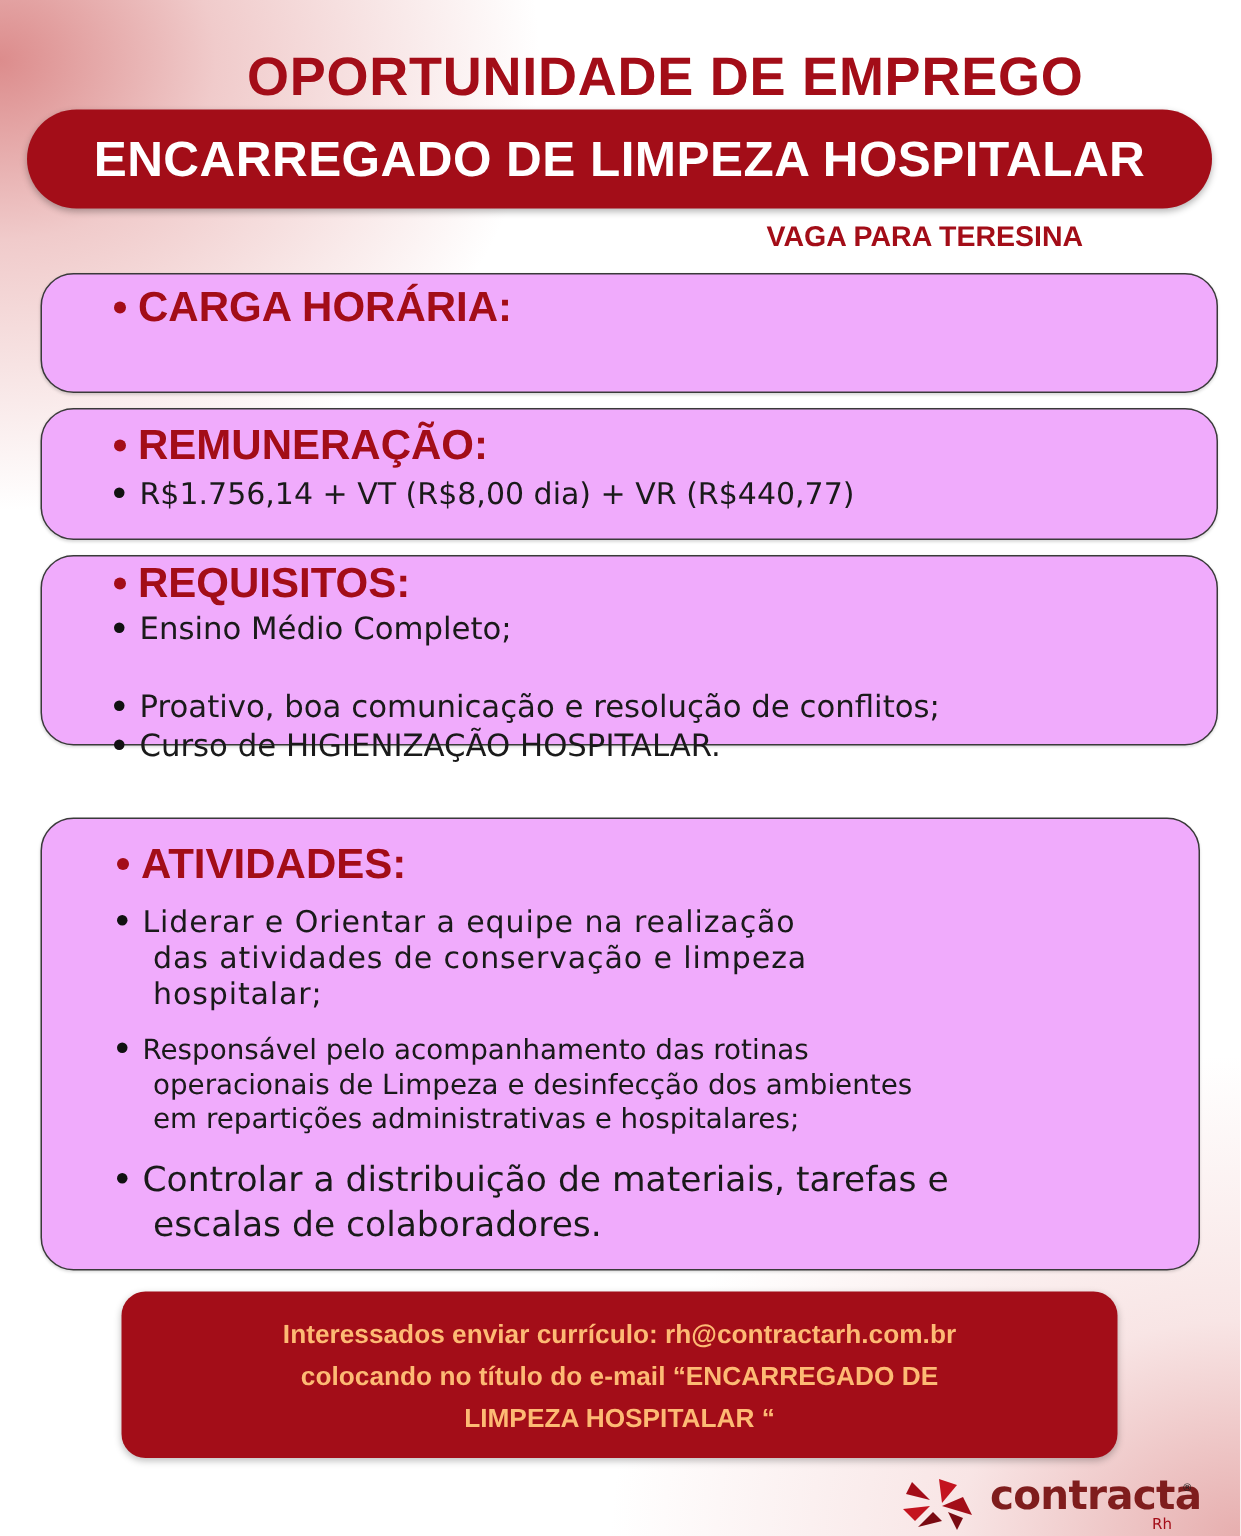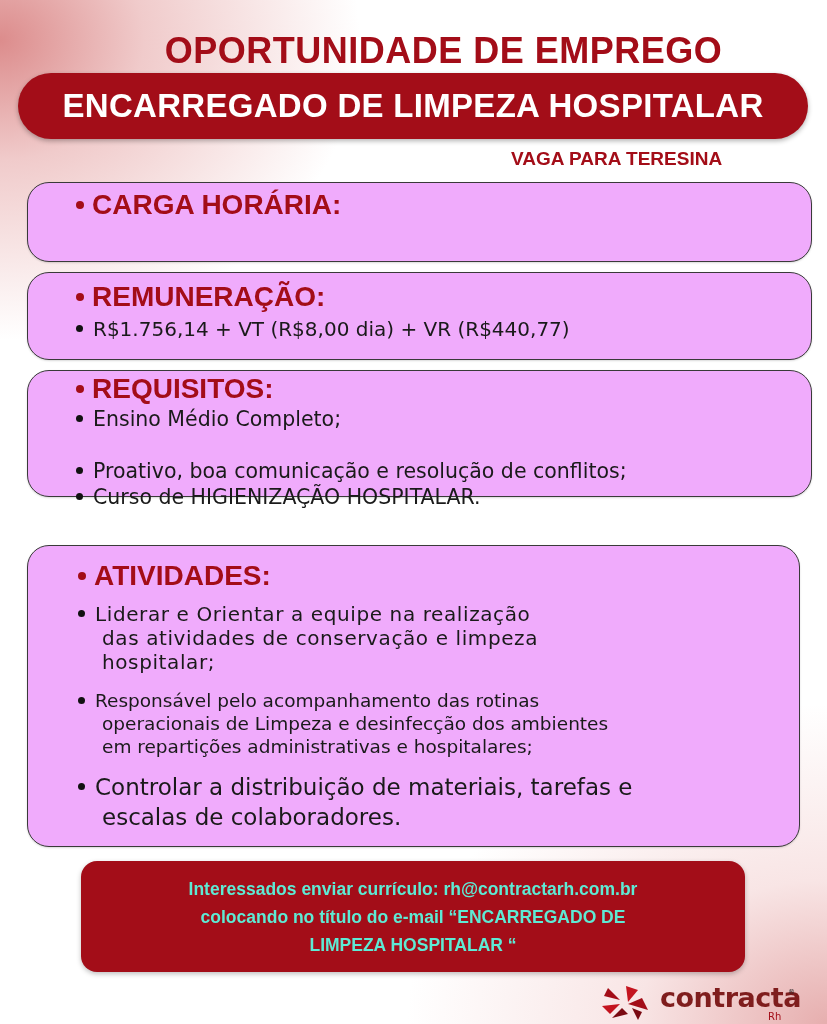--- a/index.html
+++ b/index.html
@@ -83,21 +83,21 @@
     }
     .dot.red { background: #a30d18; width: 8px; height: 8px; margin-right: 8px; }
     .bold { font-weight: 700; }
 
     .cta {
       left: 81px; top: 861px; width: 664px; height: 111px;
       background: #a30d18;
       border-radius: 16px;
       box-shadow: 0 2px 5px rgba(0,0,0,0.25);
       display: flex; flex-direction: column; align-items: center; justify-content: center;
-      color: #5eead4;
+      color: #fdba74;
       font-family: "Liberation Sans", sans-serif;
       font-weight: 700;
       font-size: 17.5px;
       line-height: 28px;
       text-align: center;
     }
 
     .logo {
       left: 598px; top: 980px; width: 200px; height: 44px;
     }

